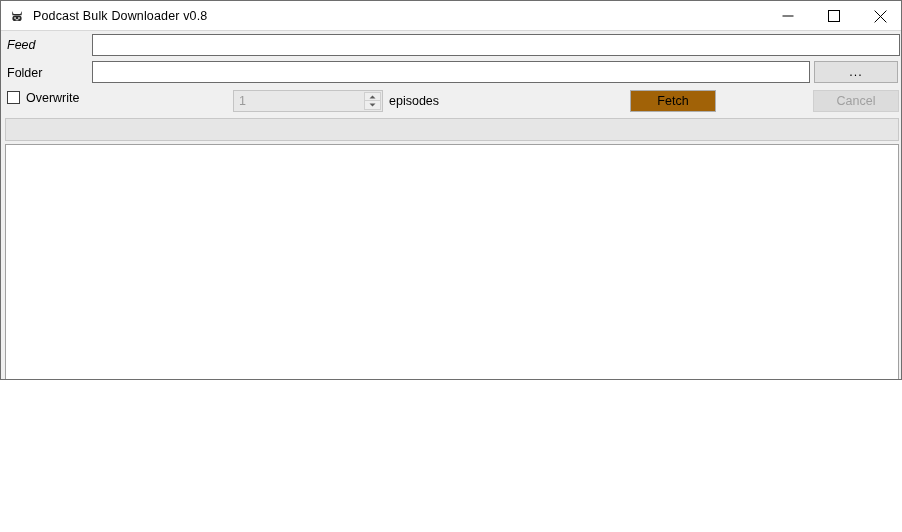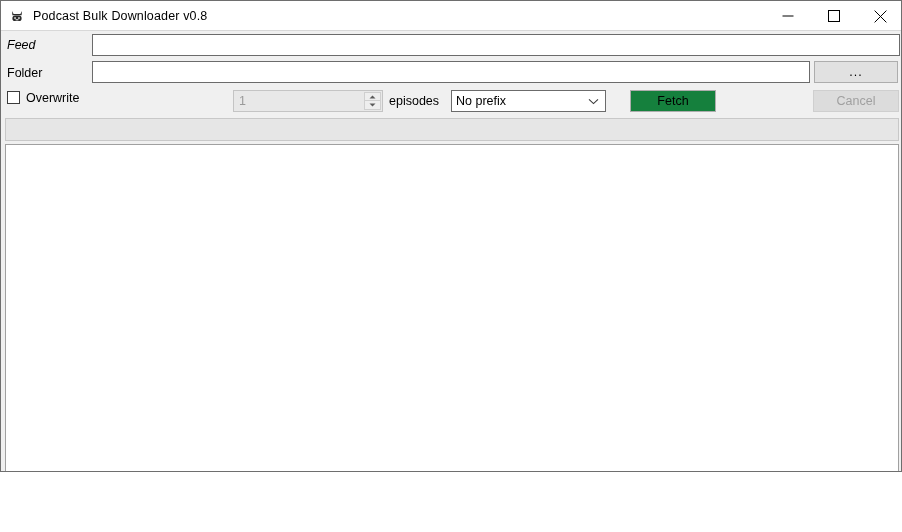--- a/index.html
+++ b/index.html
@@ -7,21 +7,21 @@
     padding: 0;
     background: #ffffff;
   }
   body {
     font-family: "Liberation Sans", sans-serif;
     -webkit-font-smoothing: antialiased;
   }
   .app-window {
     position: relative;
     width: 902px;
-    height: 472px;
+    height: 380px;
     box-sizing: border-box;
     background: #f0f0f0;
     border: 1px solid #6e6e6e;
     overflow: hidden;
   }
 
   
   .title-bar {
     position: absolute;
     left: 0; top: 0;
@@ -187,21 +187,21 @@
     display: flex;
     align-items: center;
     justify-content: center;
   }
   .combo-arrow svg { display: block; }
 
   
   .action-btn {
     position: absolute;
     box-sizing: border-box;
-    background: #15803d;
+    background: #a16207;
     border: 1px solid #adadad;
     font-family: "Liberation Sans", sans-serif;
     font-size: 12.5px;
     color: #000000;
     display: flex;
     align-items: center;
     justify-content: center;
     padding: 0;
     white-space: nowrap;
   }
@@ -308,28 +308,20 @@
           <svg width="7" height="4" viewBox="0 0 7 4">
               <path d="M0.5 0.5 L6.5 0.5 L3.5 3.5 Z" fill="#5a5a5a"></path>
             </svg>
         </span>
       </button>
     </span>
   </div>
 
   <span class="inline-label" style="left:388px; top:93px;">episodes</span>
 
-  <div class="combo" style="left:450px; top:89px; width:155px; height:22px;">
-    <span class="combo-value">No prefix</span>
-    <span class="combo-arrow">
-      <svg width="11" height="7" viewBox="0 0 11 7">
-        <path d="M1 1.4 L5.5 5.6 L10 1.4" fill="none" stroke="#3a3a3a" stroke-width="1.1"></path>
-      </svg>
-    </span>
-  </div>
 
   <button class="action-btn" style="left:629px; top:89px; width:86px; height:22px;">Fetch</button>
   <button class="action-btn is-disabled" style="left:812px; top:89px; width:86px; height:22px;" disabled="">Cancel</button>
 
   <div class="progress" style="left:4px; top:117px; width:894px; height:23px;">
     <div class="progress-fill" id="progress-fill" style="width: 0%; background: rgb(6, 176, 37);"></div>
   </div>
 
   <div class="list-area" style="left:4px; top:143px; width:894px; height:381px;"></div>
 

